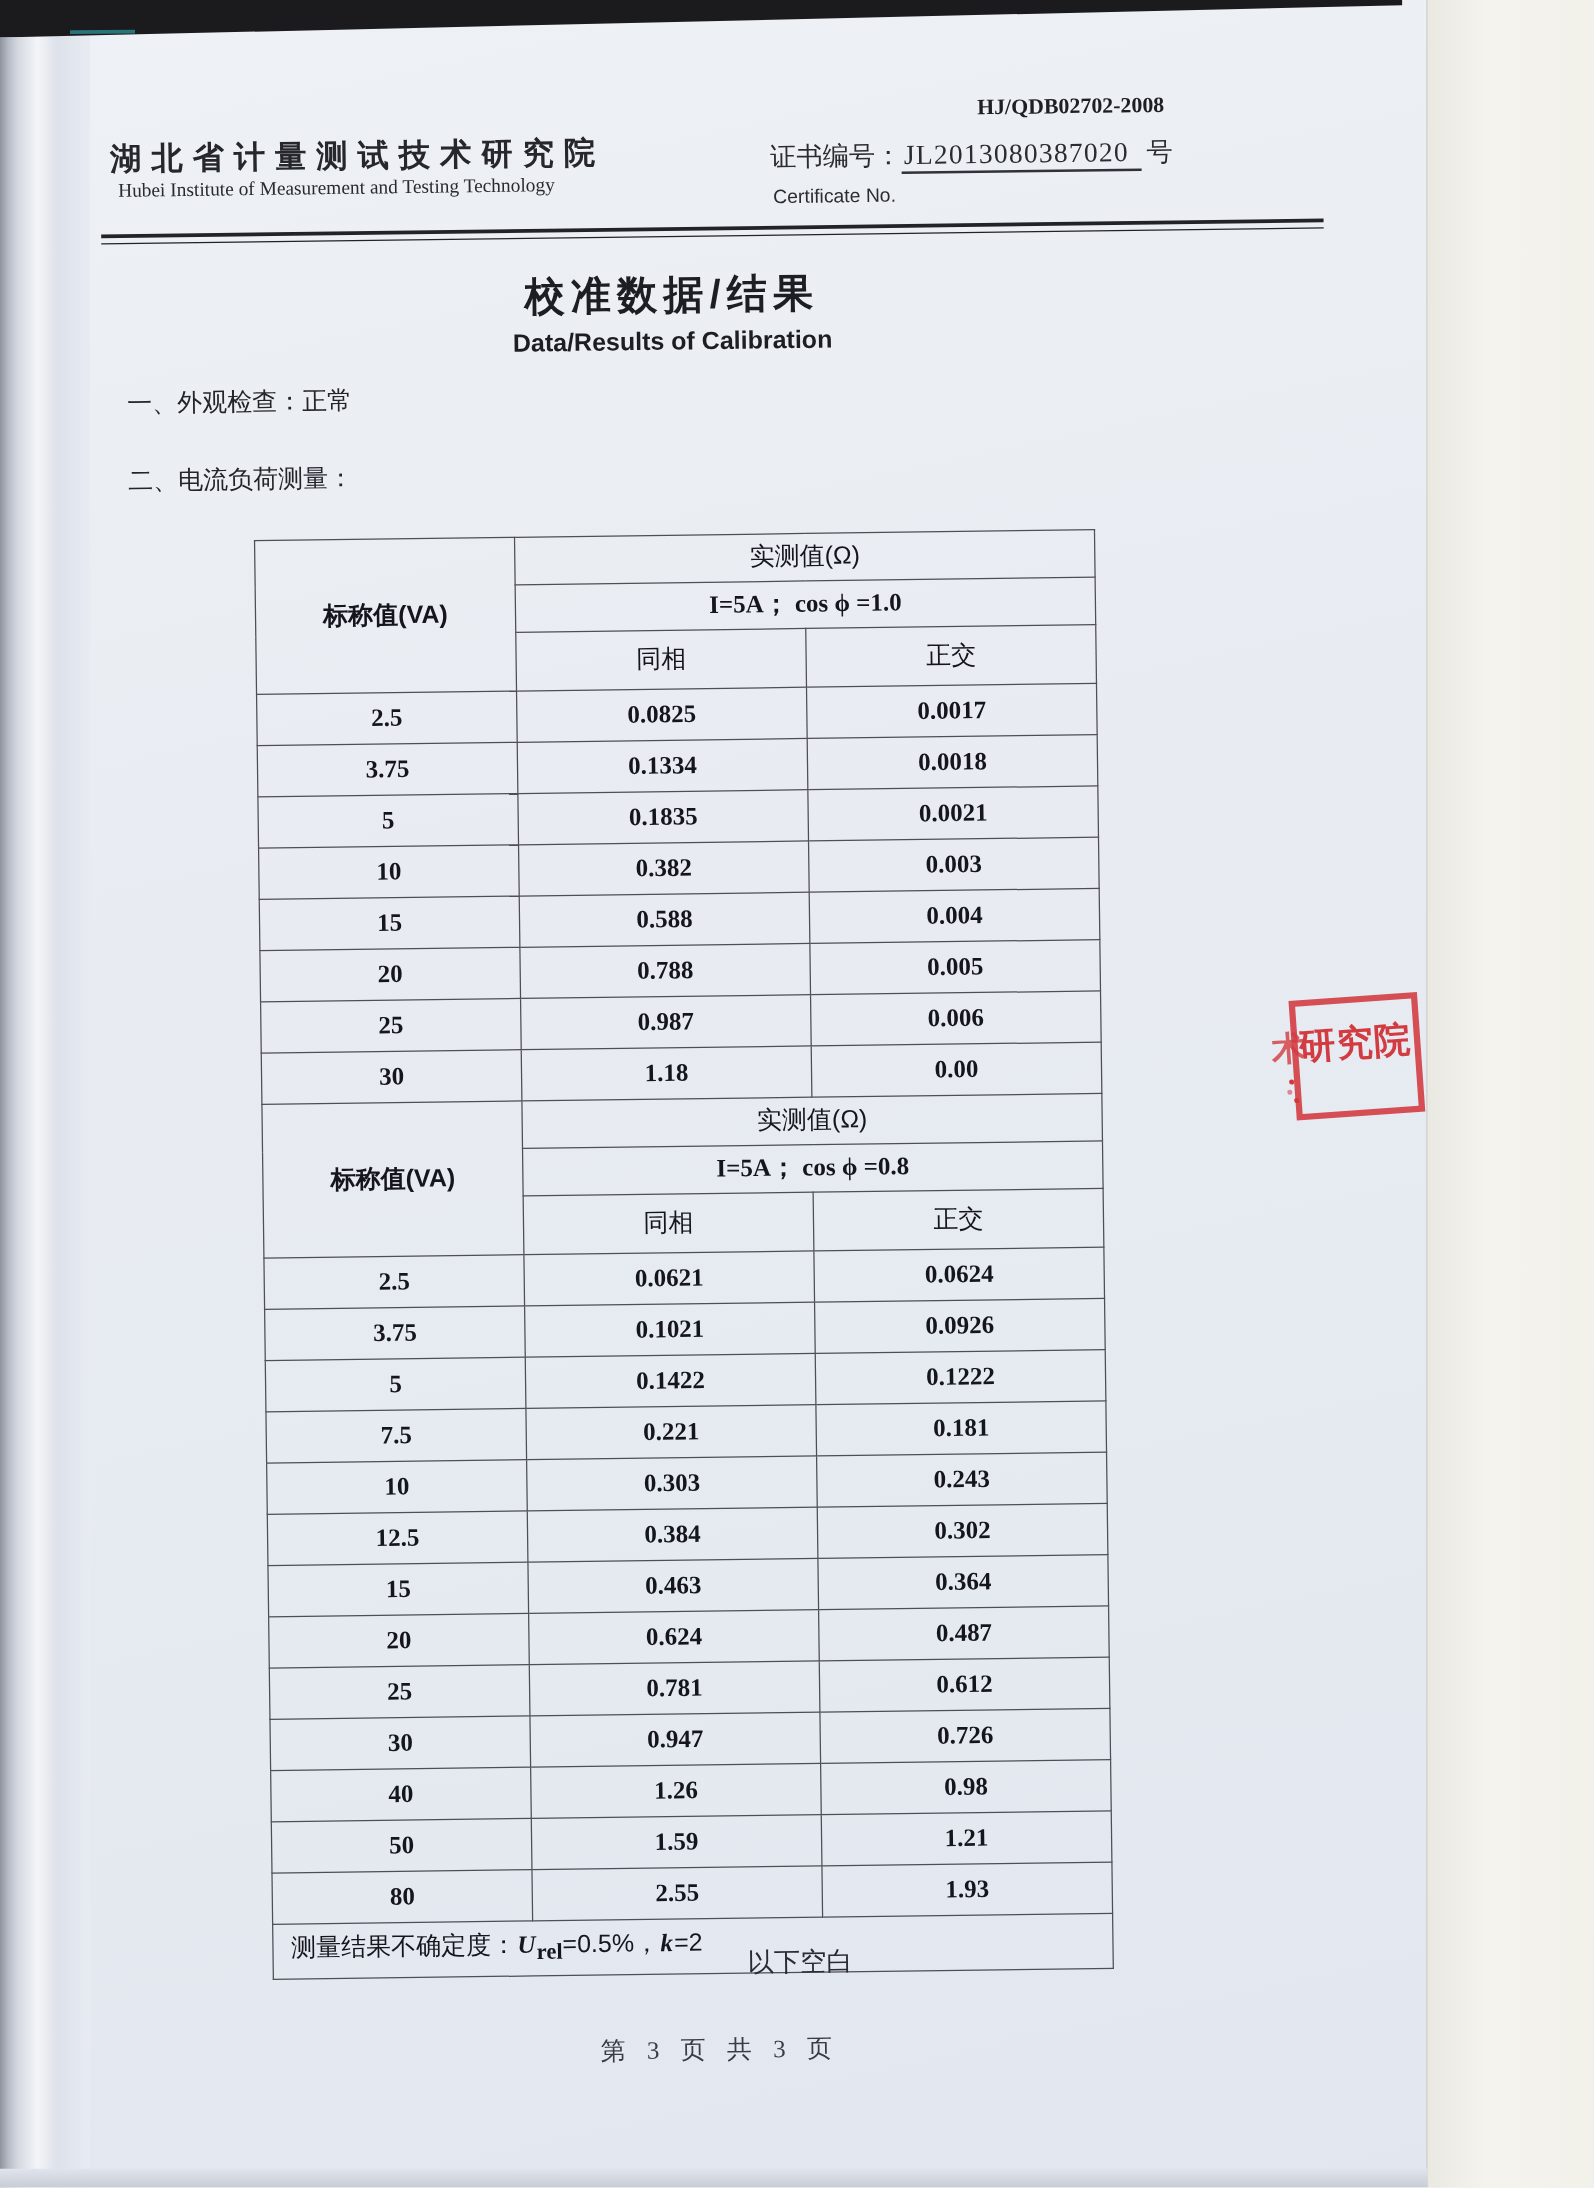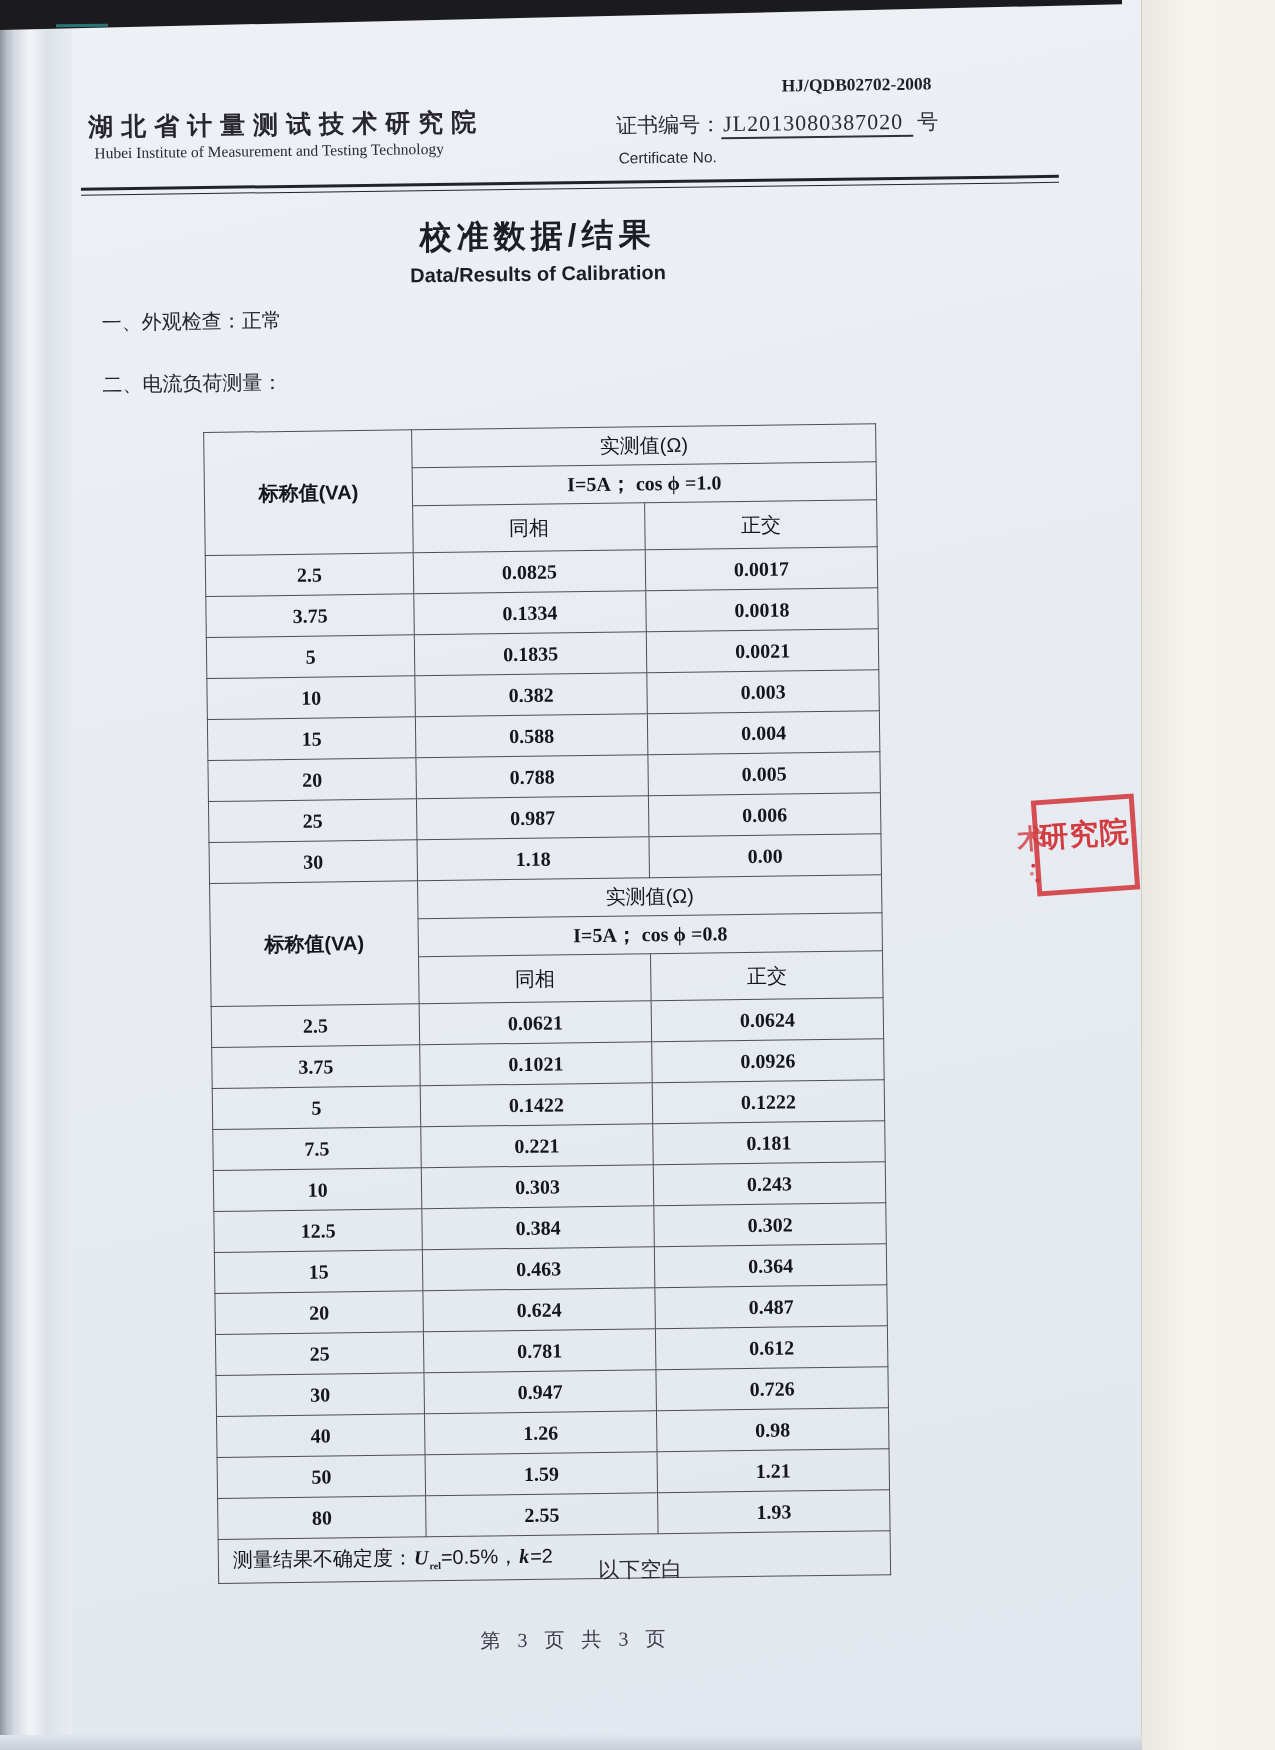--- a/index.html
+++ b/index.html
@@ -89,21 +89,21 @@
   .cal-table .hrow td.cond{font-family:"Liberation Serif",serif;font-weight:bold;}
   .cal-table .phase-row td{height:46px;font-family:"Liberation Sans",sans-serif;}
   .cal-table td.nominal{font-family:"Liberation Sans",sans-serif;font-weight:600;}
   .cal-table tbody[data-rows] td{
     height:40px;font-weight:bold;font-family:"Liberation Serif",serif;
   }
   .cal-table .unc-row td{
     height:43px;text-align:left;padding-left:14px;font-family:"Liberation Sans",sans-serif;
   }
   .usym{font-family:"Liberation Serif",serif;font-weight:bold;font-style:italic;padding:0 1px;}
-  .unc-row sub{font-size:10px;font-family:"Liberation Serif",serif;font-weight:bold;}
+  .unc-row sub{font-size:18px;font-family:"Liberation Serif",serif;font-weight:bold;}
   .below-blank{
     position:absolute;left:455px;top:1556px;width:200px;text-align:center;
     font-size:21px;color:#2a2b32;
   }
   .page-num{
     position:absolute;left:370px;top:1626px;width:240px;text-align:center;
     font-size:20px;letter-spacing:6px;color:#3a3b44;
   }
   .stamp{
     position:absolute;left:1034px;top:797px;width:93px;height:86px;

